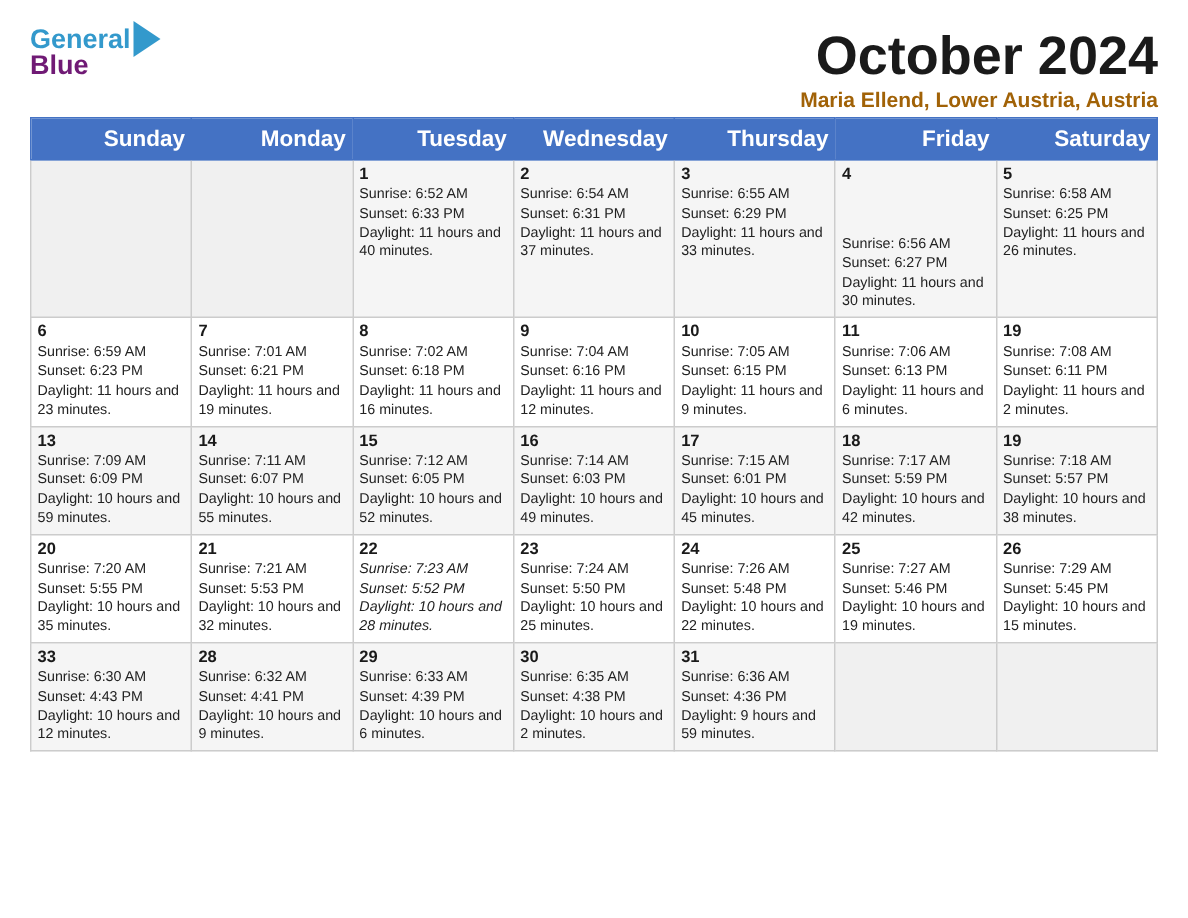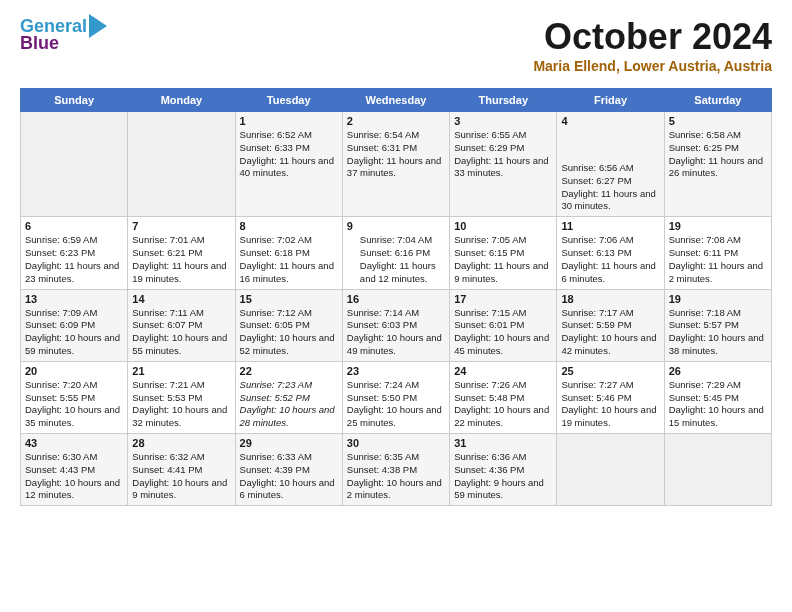--- a/index.html
+++ b/index.html
@@ -11,21 +11,21 @@
       overflow: hidden;
     }
     .page {
       width: 792px;
       padding: 16px 20px 12px 20px;
     }
     .header {
       display: flex;
       justify-content: space-between;
       align-items: flex-start;
-      margin-bottom: 14px;
+      margin-bottom: 4px;
     }
     .logo {
       display: flex;
       align-items: center;
     }
     .logo-text {
       font-size: 18px;
       font-weight: bold;
       color: #1a1a1a;
       line-height: 1.1;
@@ -57,22 +57,22 @@
     }
     .calendar {
       width: 100%;
       border-collapse: collapse;
       font-size: 10px;
     }
     .calendar th {
       background: #4472C4;
       color: #fff;
       padding: 5px 4px;
-      text-align: center;
-      font-size: 11px;
+      text-align: right;
+      font-size: 15px;
       font-weight: bold;
       border: 1px solid #4472C4;
     }
     .calendar td {
       border: 1px solid #ccc;
       vertical-align: top;
       padding: 3px 4px;
       width: 107px;
       min-height: 72px;
       background: #fff;
@@ -181,21 +181,21 @@
 Daylight: 11 hours and 19 minutes.</div>
           </td>
           <td>
             <div class="day-num">8</div>
             <div class="day-info" style="white-space: pre-line;">Sunrise: 7:02 AM
 Sunset: 6:18 PM
 Daylight: 11 hours and 16 minutes.</div>
           </td>
           <td>
             <div class="day-num">9</div>
-            <div class="day-info" style="white-space: pre-line; margin-left: 13px;">Sunrise: 7:04 AM
+            <div class="day-info" style="white-space: pre-line;">Sunrise: 7:04 AM
 Sunset: 6:16 PM
 Daylight: 11 hours and 12 minutes.</div>
           </td>
           <td>
             <div class="day-num">10</div>
             <div class="day-info" style="white-space: pre-line;">Sunrise: 7:05 AM
 Sunset: 6:15 PM
 Daylight: 11 hours and 9 minutes.</div>
           </td>
           <td>
@@ -294,21 +294,21 @@
           </td>
           <td>
             <div class="day-num">26</div>
             <div class="day-info" style="white-space: pre-line;">Sunrise: 7:29 AM
 Sunset: 5:45 PM
 Daylight: 10 hours and 15 minutes.</div>
           </td>
         </tr>
         <tr>
           <td>
-            <div class="day-num">43</div>
+            <div class="day-num">33</div>
             <div class="day-info" style="white-space: pre-line;">Sunrise: 6:30 AM
 Sunset: 4:43 PM
 Daylight: 10 hours and 12 minutes.</div>
           </td>
           <td>
             <div class="day-num">28</div>
             <div class="day-info" style="white-space: pre-line;">Sunrise: 6:32 AM
 Sunset: 4:41 PM
 Daylight: 10 hours and 9 minutes.</div>
           </td>

